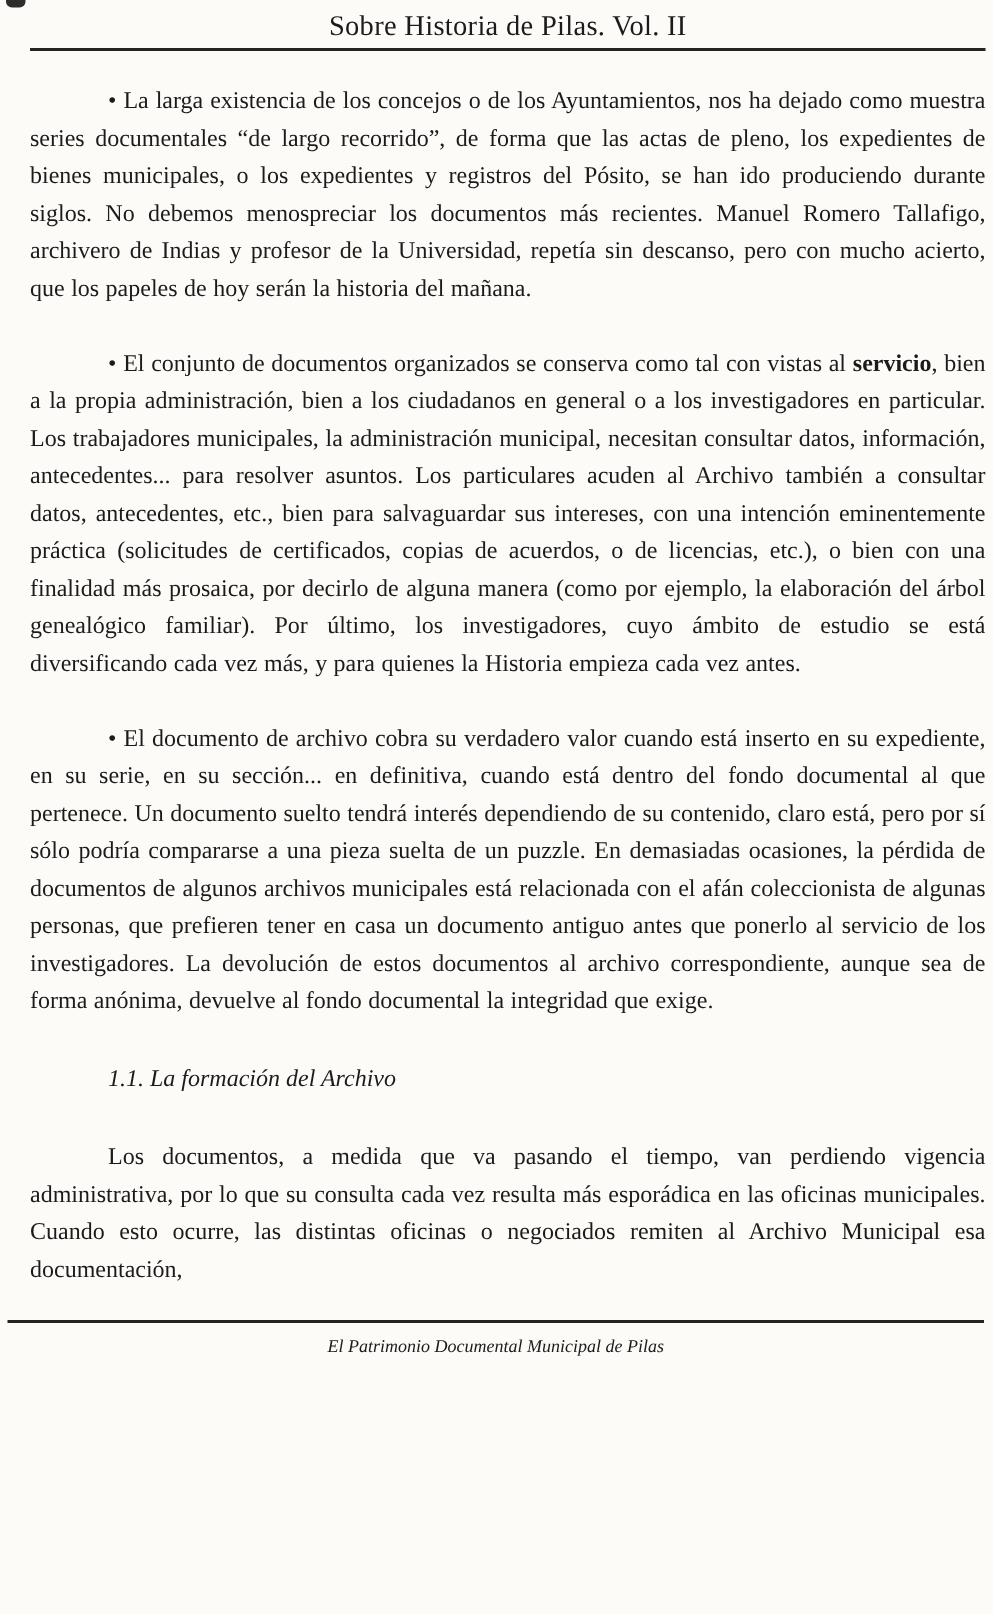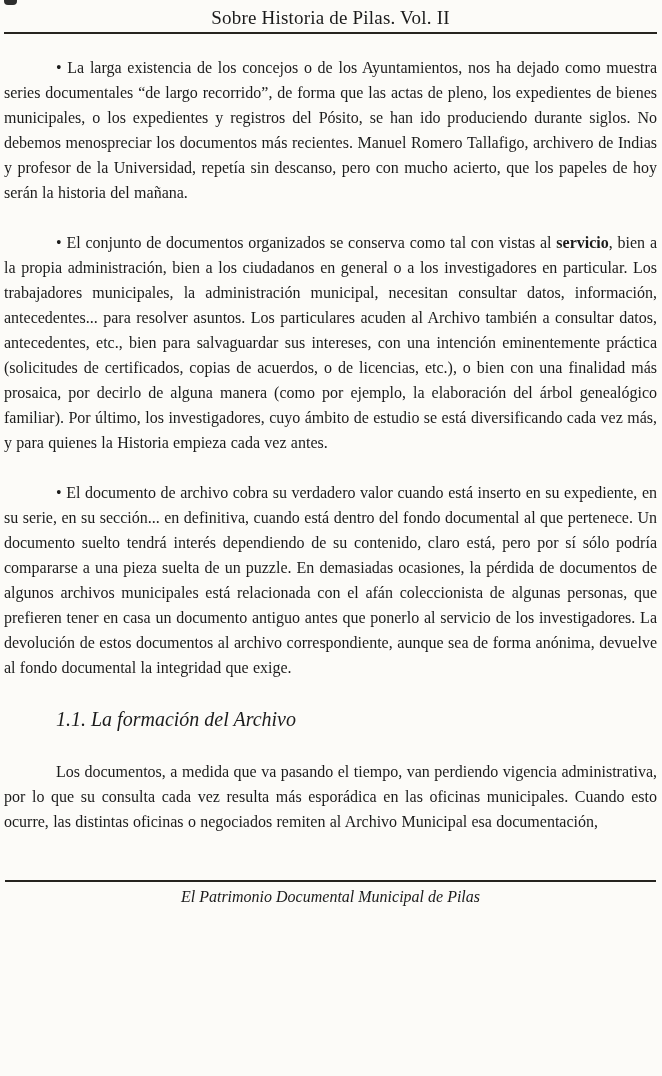--- a/index.html
+++ b/index.html
@@ -5,21 +5,21 @@
   :root{
     --paper:#fcfbf8;
     --ink:#1b1b1b;
     --rule:#26241f;
   }
   html,body{margin:0;padding:0;background:var(--paper);}
   .page{
     position:relative;
     width:662px;height:911px;
     box-sizing:border-box;
-    padding:0 5px 0 4px;
+    padding:0 5px 0 20px;
     background:var(--paper);
     color:var(--ink);
     font-family:"Liberation Serif","DejaVu Serif",serif;
     overflow:hidden;
   }
   .scan-mark{
     position:absolute;top:0;left:4px;
     width:13px;height:5px;
     background:#161616;
     border-radius:0 0 4px 4px;
@@ -35,31 +35,31 @@
     margin:0 0 25px 0;
     font-size:16px;line-height:25px;
     text-align:justify;
     text-indent:52px;
     hyphens:auto;
     -webkit-hyphens:auto;
     word-spacing:.02em;
   }
   .para .bold{font-weight:700;}
   .section-heading{
-    font-size:20px;line-height:25px;
+    font-size:16px;line-height:25px;
     font-weight:400;font-style:italic;
     margin:27px 0 27px 52px;
   }
   .page-footer{
     position:absolute;left:5px;right:6px;bottom:4px;
     background:var(--paper);
   }
   .footer-rule{height:2px;background:var(--rule);}
   .footer-title{
-    font-style:italic;font-size:16px;line-height:20px;
+    font-style:italic;font-size:12px;line-height:20px;
     text-align:center;padding-top:5px;
   }
 </style>
 </head>
 <body>
 
 <div class="page">
 
   <div class="scan-mark"></div>
 

